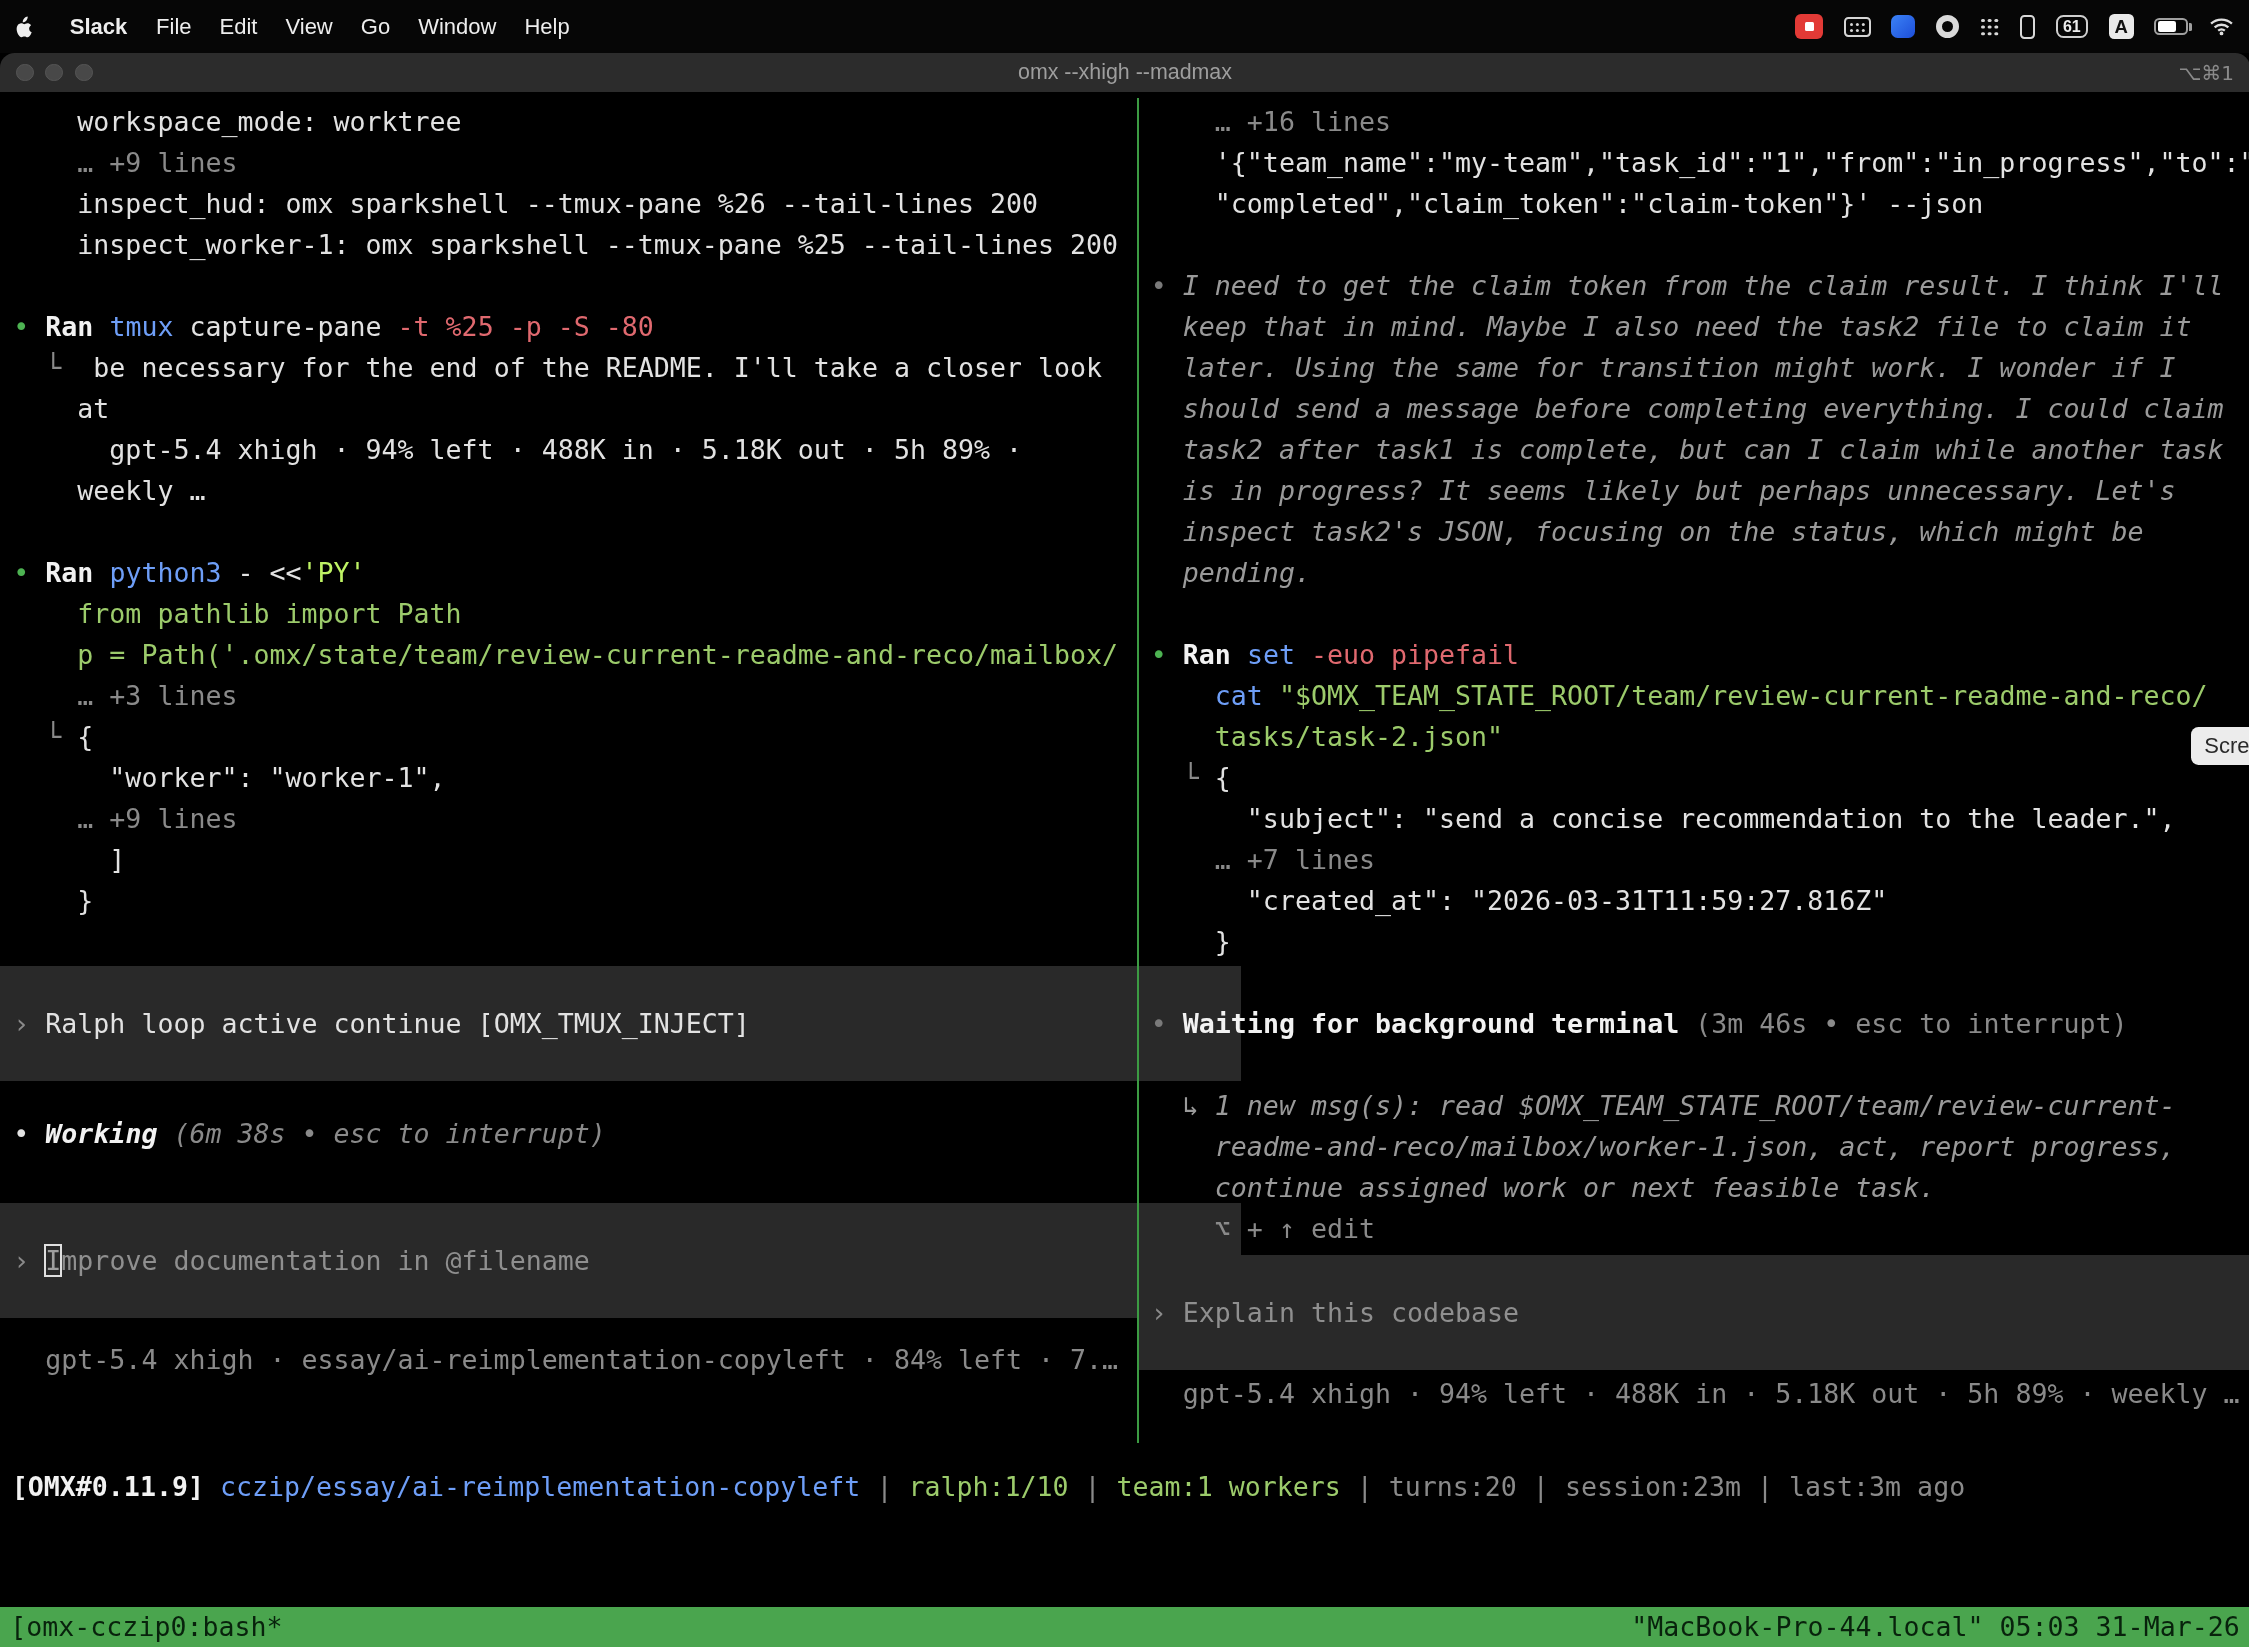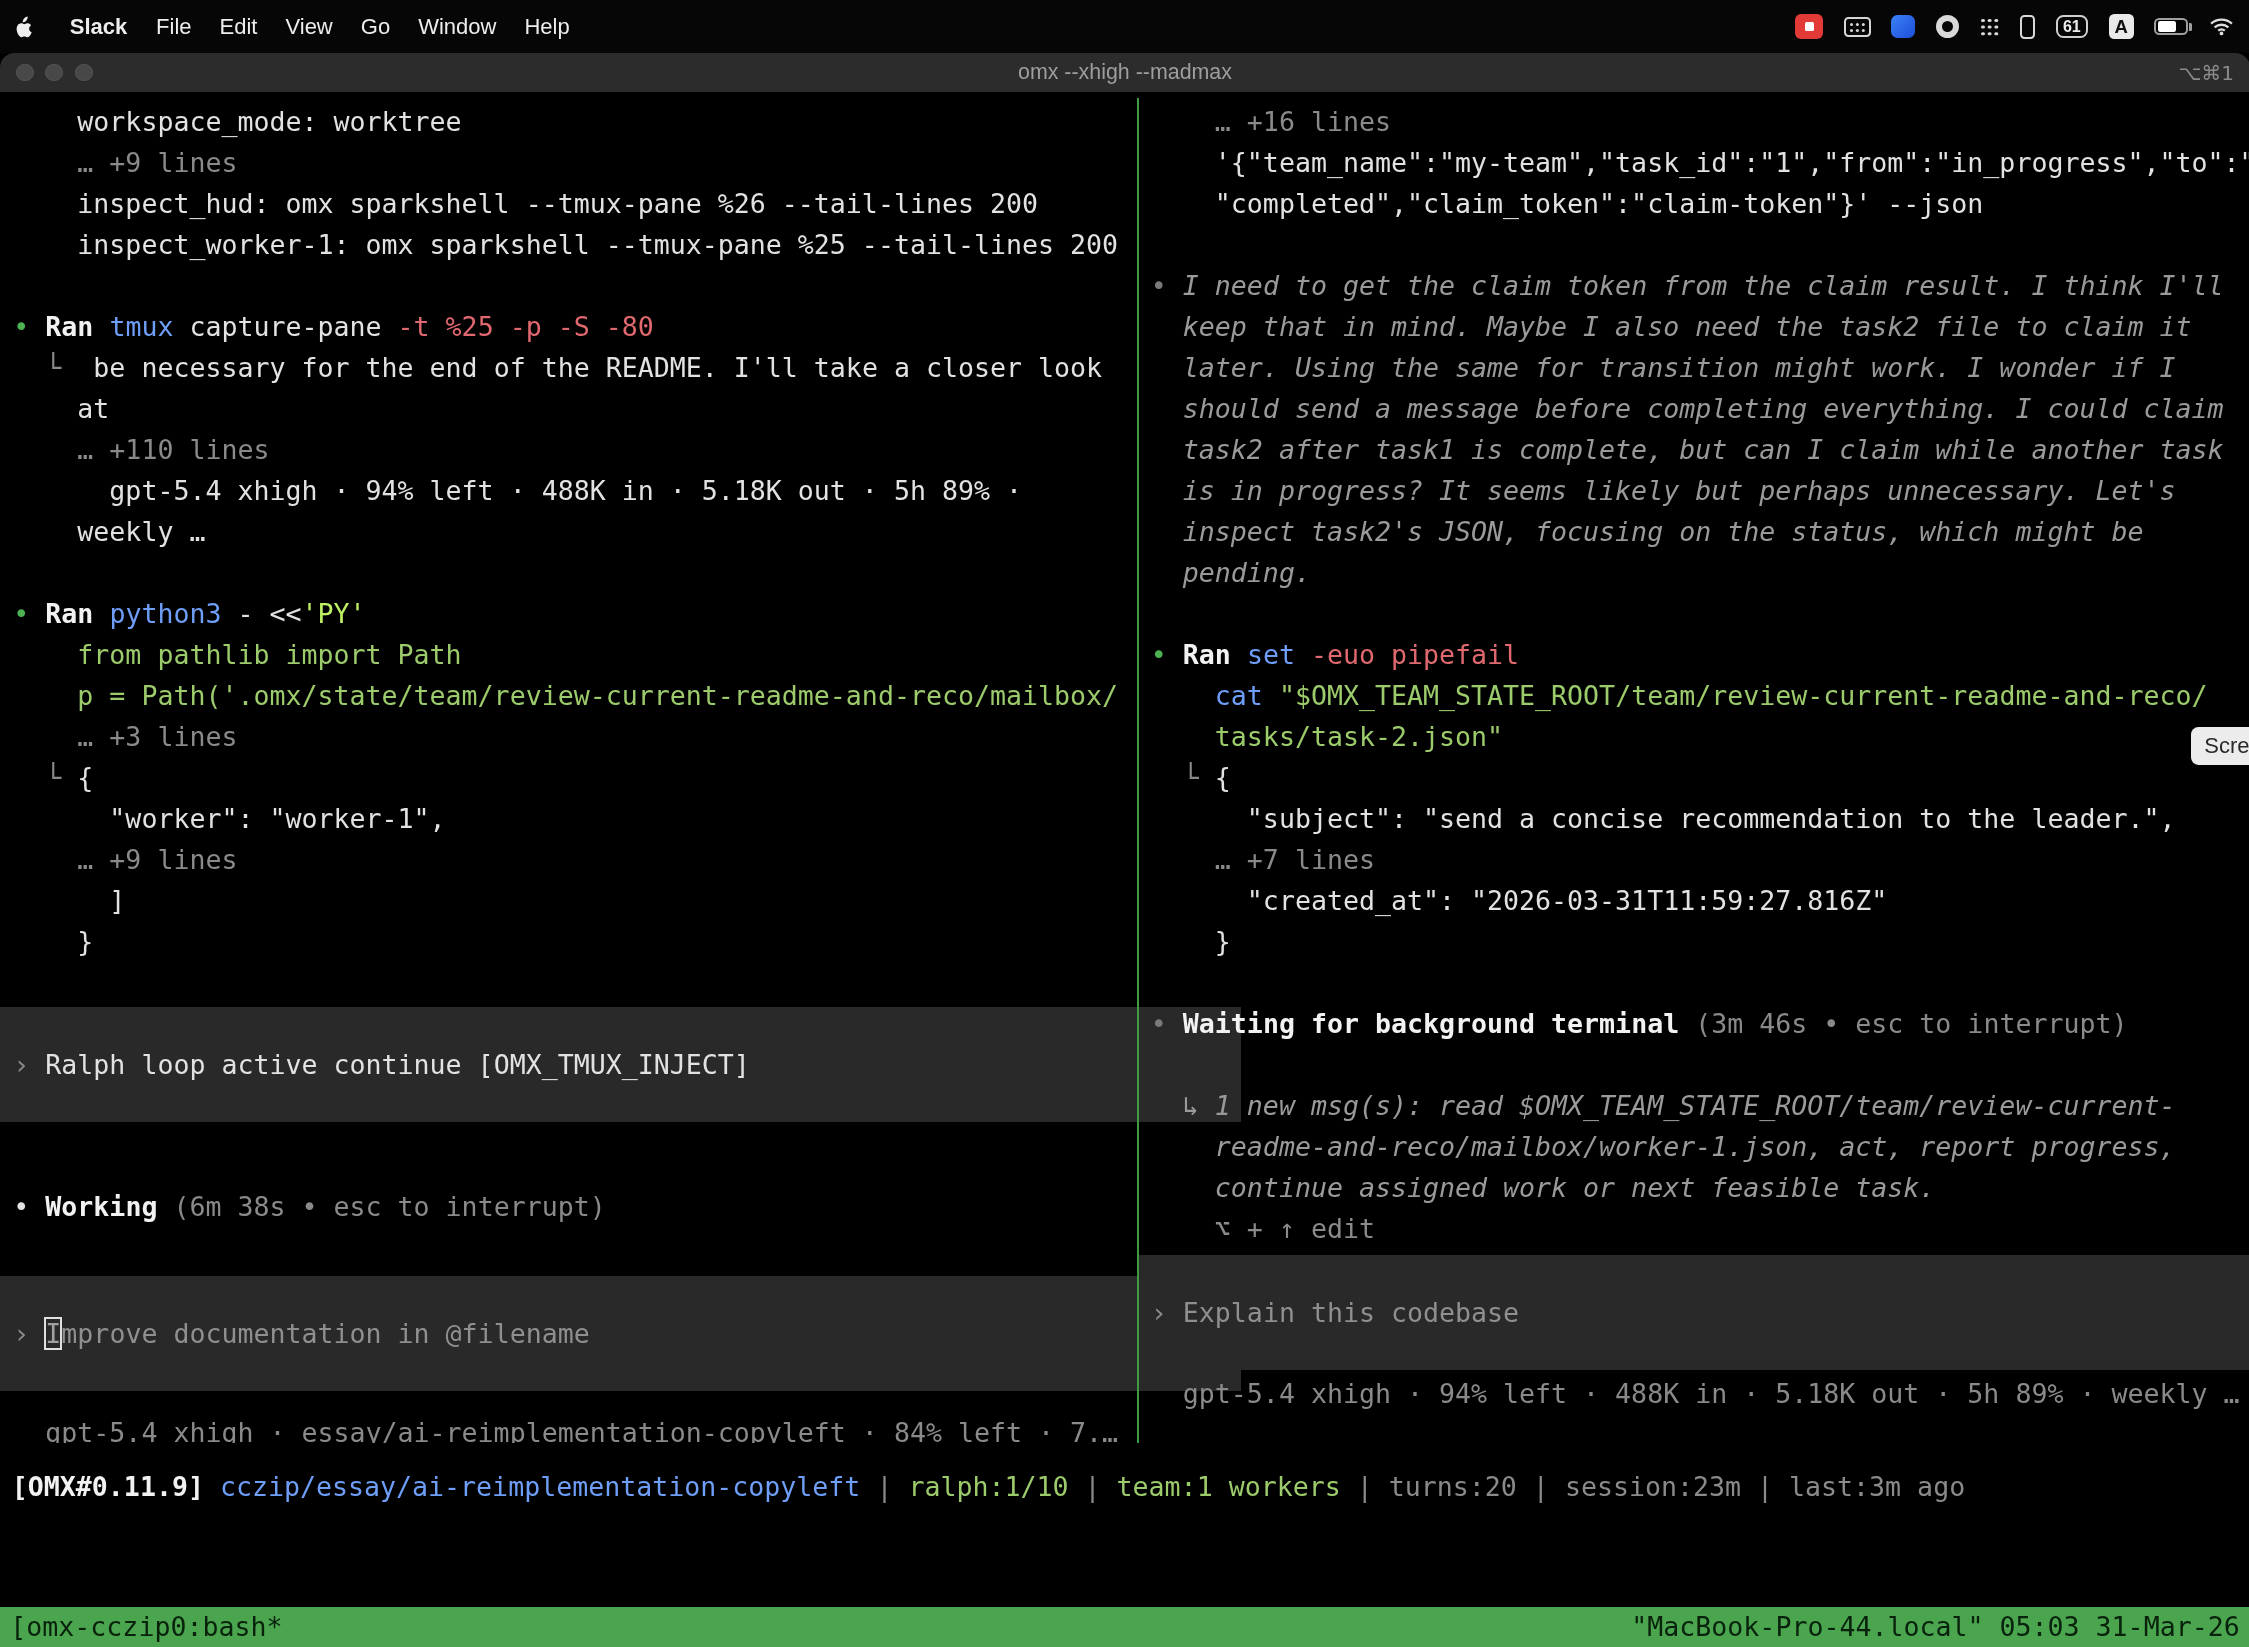--- a/index.html
+++ b/index.html
@@ -150,35 +150,34 @@
   <div class="term">
     <div class="pane pane-left">
         <div class="ln"><span class="c-w">    workspace_mode: worktree</span></div>
         <div class="ln"><span class="c-dim">    … +9 lines</span></div>
         <div class="ln"><span class="c-w">    inspect_hud: omx sparkshell --tmux-pane %26 --tail-lines 200</span></div>
         <div class="ln"><span class="c-w">    inspect_worker-1: omx sparkshell --tmux-pane %25 --tail-lines 200</span></div>
         <div class="ln blank"></div>
         <div class="ln"><span class="c-gb">• </span><span class="c-wb">Ran </span><span class="c-blu">tmux</span><span class="c-w"> capture-pane </span><span class="c-red">-t %25 -p -S -80</span></div>
         <div class="ln"><span class="c-dim">  └  </span><span class="c-w">be necessary for the end of the README. I'll take a closer look</span></div>
         <div class="ln"><span class="c-w">    at</span></div>
-        <div class="ln"><span class="c-dim">    … +110 lines</span></div>
         <div class="ln"><span class="c-w">      gpt-5.4 xhigh · 94% left · 488K in · 5.18K out · 5h 89% ·</span></div>
         <div class="ln"><span class="c-w">    weekly …</span></div>
         <div class="ln blank"></div>
         <div class="ln"><span class="c-gb">• </span><span class="c-wb">Ran </span><span class="c-blu">python3</span><span class="c-w"> - &lt;&lt;</span><span class="c-yel">'PY'</span></div>
         <div class="ln"><span class="c-grn">    from pathlib import Path</span></div>
         <div class="ln"><span class="c-grn">    p = Path('.omx/state/team/review-current-readme-and-reco/mailbox/</span></div>
         <div class="ln"><span class="c-dim">    … +3 lines</span></div>
         <div class="ln"><span class="c-dim">  └ </span><span class="c-w">{</span></div>
         <div class="ln"><span class="c-w">      "worker": "worker-1",</span></div>
         <div class="ln"><span class="c-dim">    … +9 lines</span></div>
         <div class="ln"><span class="c-w">      ]</span></div>
         <div class="ln"><span class="c-w">    }</span></div>
         <div class="ln band" style="margin-top: 45px;"><span class="c-dim">› </span><span class="c-w">Ralph loop active continue [OMX_TMUX_INJECT]</span></div>
-        <div class="ln" style="margin-top: 64px;"><span class="c-w">• </span><span class="c-wb">Working </span><span class="c-dim">(6m 38s • esc to interrupt)</span></div>
+        <div class="ln" style="margin-top: 32px; font-style: italic;"><span class="c-w">• </span><span class="c-wb">Working </span><span class="c-dim">(6m 38s • esc to interrupt)</span></div>
         <div class="ln band" style="margin-top: 49px;"><span class="c-dim">› </span><span class="c-cur">I</span><span class="c-ph">mprove documentation in @filename</span></div>
         <div class="ln status" style="margin-top: 21px;"><span class="c-dim">  gpt-5.4 xhigh · essay/ai-reimplementation-copyleft · 84% left · 7.…</span></div>
       </div>
     <div class="divider"></div>
     <div class="pane pane-right">
         <div class="ln"><span class="c-dim">    … +16 lines</span></div>
         <div class="ln"><span class="c-w">    '{"team_name":"my-team","task_id":"1","from":"in_progress","to":"</span></div>
         <div class="ln"><span class="c-w">    "completed","claim_token":"claim-token"}' --json</span></div>
         <div class="ln blank"></div>
         <div class="ln"><span class="c-db">• </span><span class="c-ital">I need to get the claim token from the claim result. I think I'll</span></div>

